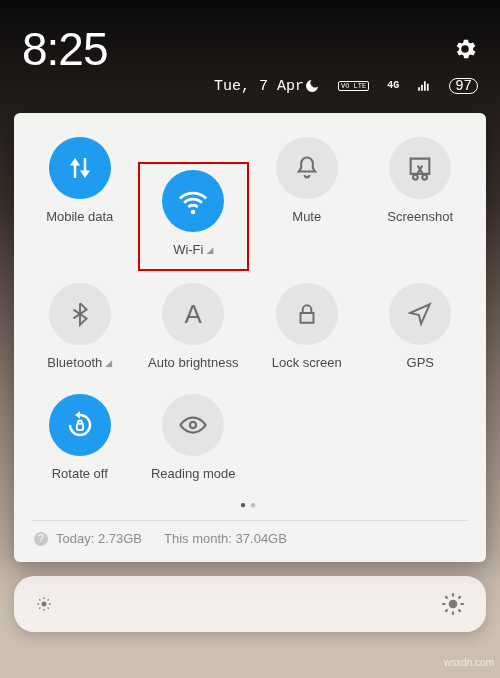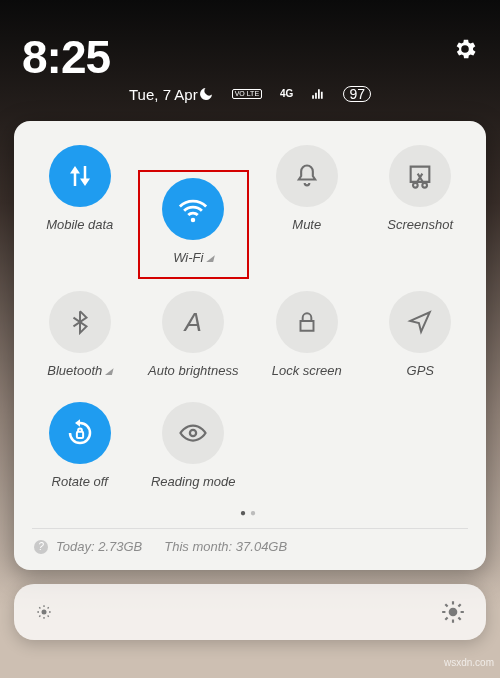--- a/index.html
+++ b/index.html
@@ -10,28 +10,28 @@
     font-family: -apple-system, "Helvetica Neue", Arial, sans-serif;
     overflow: hidden;
     position: relative;
   }
   .status-bar {
     padding: 22px 22px 6px 22px;
     color: #fff;
   }
   .clock {
     font-size: 46px;
-    font-weight: 700;
+    font-weight: 400;
     letter-spacing: -1px;
-    margin-top: 8px;
   }
   .status-row {
     display: flex;
-    justify-content: center;
+    justify-content: flex-end;
     align-items: center;
+    font-family: Liberation Mono, monospace;
   }
   .date {
     font-size: 15px;
     font-weight: 400;
     margin-top: 2px;
   }
   .settings-gear {
     position: absolute;
     top: 36px;
     right: 22px;
@@ -44,24 +44,23 @@
   }
   .status-icons svg, .status-icons span { color:#fff; fill:#fff; }
   .batt {
     border:1.5px solid #fff; border-radius:8px;
     font-size:14px; padding:0 5px; line-height:14px;
     display:inline-flex; align-items:center;
   }
   .panel {
     margin: 12px 14px 0 14px;
     background: #f3f3f1;
-    border-radius: 16px;
+    border-radius: 6px;
     padding: 18px 10px 10px 10px;
     box-shadow: 0 6px 24px rgba(0,0,0,0.35);
-    font-style: italic;
   }
   .grid {
     display: grid;
     grid-template-columns: repeat(4, 1fr);
     gap: 6px 2px;
   }
   .tile {
     display:flex; flex-direction:column; align-items:center;
     padding: 6px 2px 12px 2px;
   }

